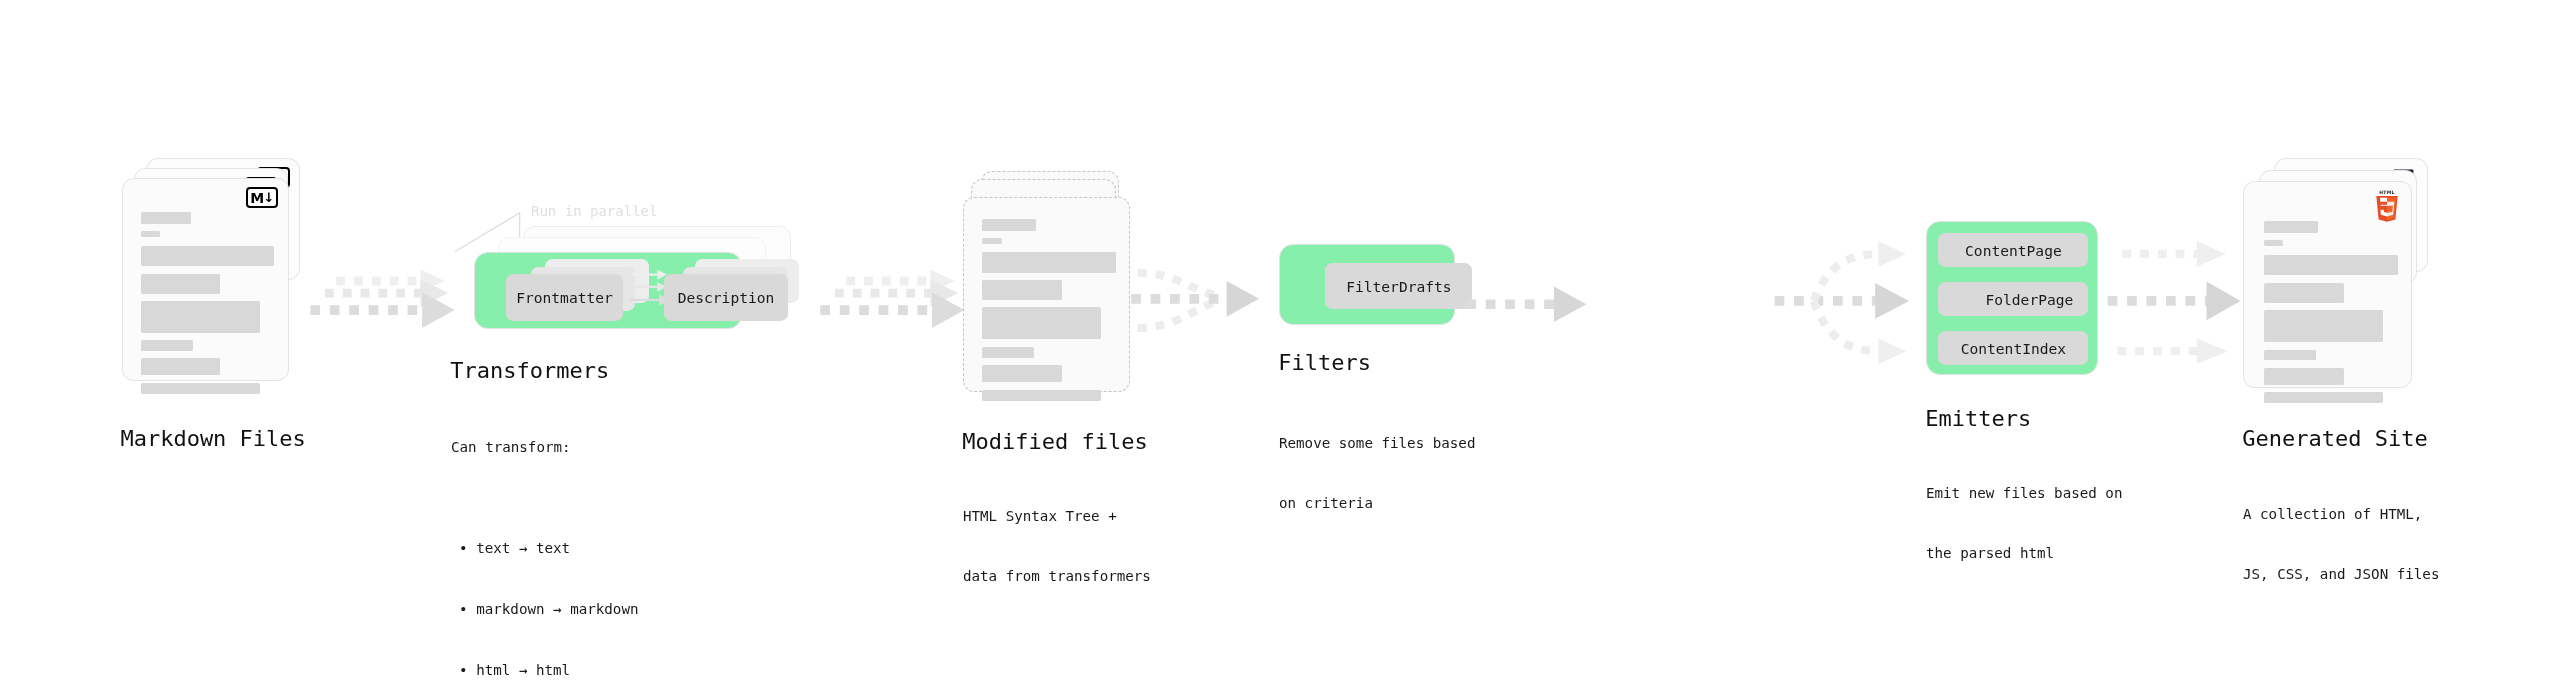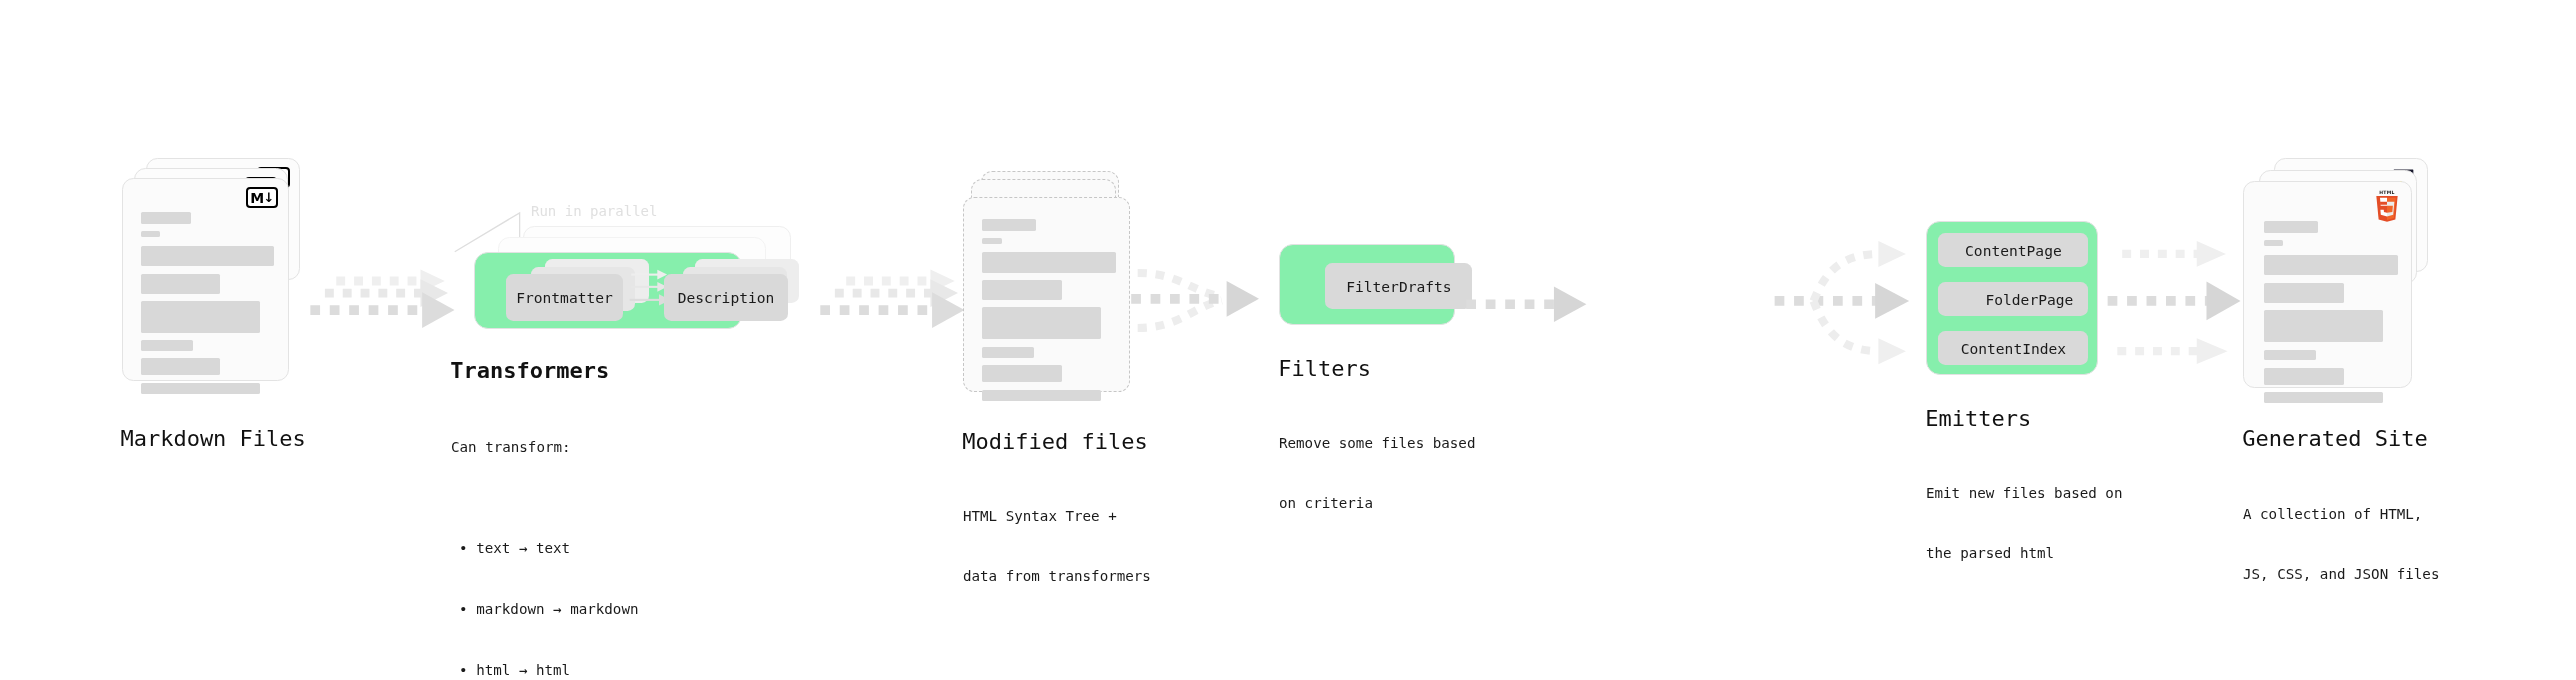--- a/index.html
+++ b/index.html
@@ -232,21 +232,21 @@
       </g>
     </svg>
 
     <div class="chip" style="left:55px; top:79px; width:117px; height:47px;">
       <span>Frontmatter</span>
     </div>
     <div class="chip" style="left:213px; top:79px; width:124px; height:47px;">
       <span>Description</span>
     </div>
 
-    <div class="title" style="position:absolute; left:-0.8px; top:163px;font-weight:bold;">Transformers</div>
+    <div class="title" style="position:absolute; left:-0.8px; top:163px;">Transformers</div>
     <div class="desc" style="position:absolute; left:0px; top:201px;">
       <div>Can transform:</div>
       <ul class="desc-list">
         <li style="padding-left:8.1px;">• text → text</li>
         <li style="padding-left:8.1px;">• markdown → markdown</li>
         <li style="padding-left:8.1px;">• html → html</li>
       </ul>
     </div>
   </div>
 
@@ -295,21 +295,21 @@
     <line x1="0" y1="48" x2="122" y2="48" stroke="#dcdcdc" stroke-width="12" stroke-dasharray="12 12"></line>
     <polygon points="118,26 158,48 118,70" fill="#d6d6d6"></polygon>
   </svg>
 
   <div class="node" style="left:1279px; top:244px;">
     <div class="group-box" style="left:0px; top:0px; width:176px; height:81px; position:relative;">
       <div class="chip" style="left:24.4px; top:18px; width:147px; height:46px;margin-left:21px;">
         <span>FilterDrafts</span>
       </div>
     </div>
-    <div class="title" style="position:absolute; left:-0.8px; top:112px;">Filters</div>
+    <div class="title" style="position:absolute; left:-0.8px; top:106px;">Filters</div>
     <div class="desc" style="position:absolute; left:0px; top:148px;">
       <div>Remove some files based</div>
       <div>on criteria</div>
     </div>
   </div>
 
   <svg class="node" style="left:1463px; top:283px;" width="138" height="49" viewBox="0 0 170 60">
     <line x1="4" y1="26" x2="118" y2="26" stroke="#dcdcdc" stroke-width="12" stroke-dasharray="12 12"></line>
     <polygon points="112,4 152,26 112,48" fill="#d6d6d6"></polygon>
   </svg>

